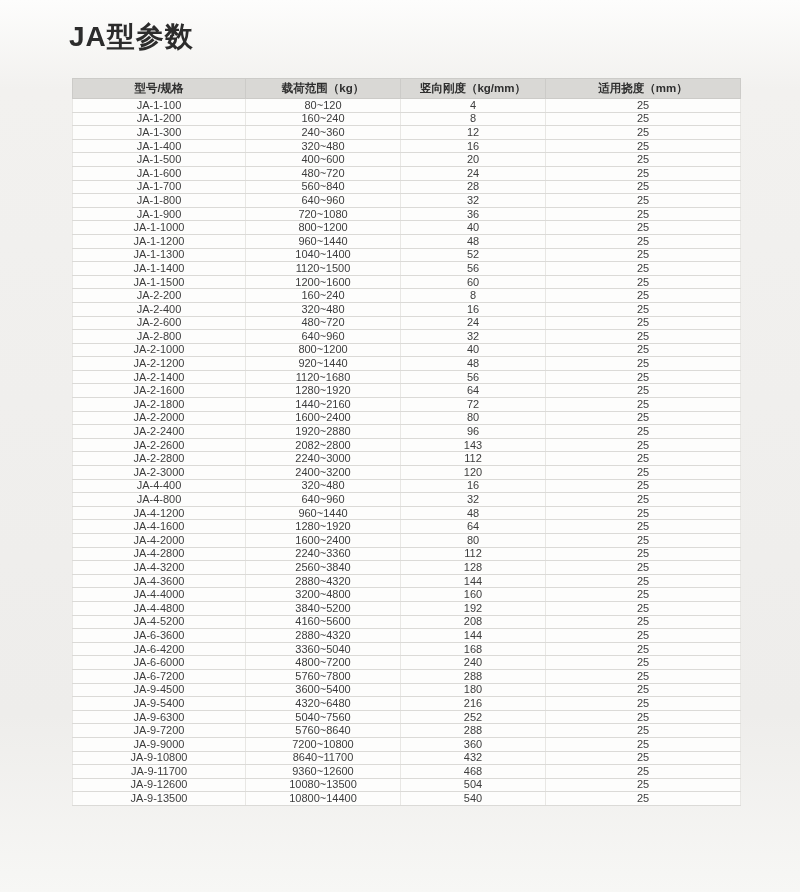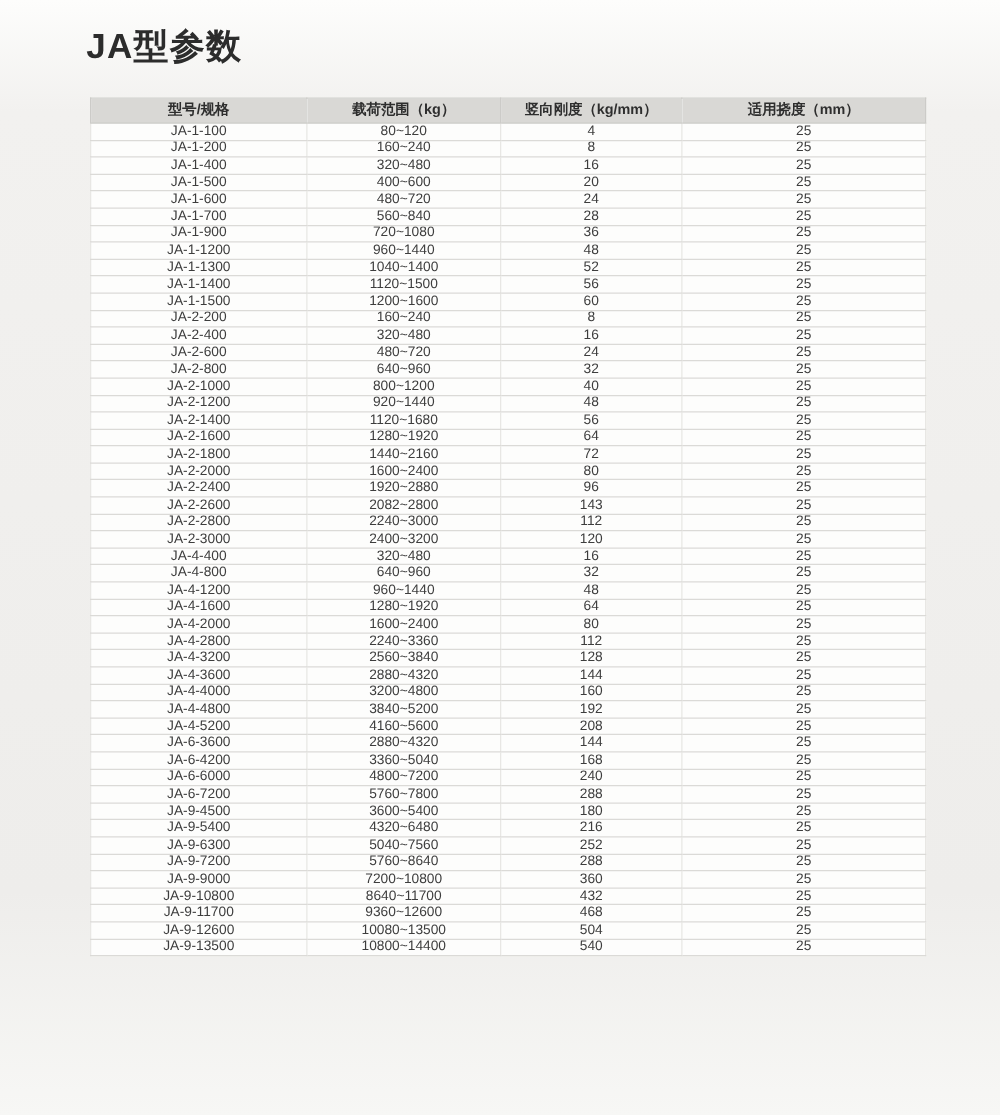--- a/index.html
+++ b/index.html
@@ -88,20 +88,26 @@
         <td>4</td>
         <td>25</td>
       </tr>
       <tr>
         <td>JA-1-200</td>
         <td>160~240</td>
         <td>8</td>
         <td>25</td>
       </tr>
       <tr>
+        <td>JA-1-300</td>
+        <td>240~360</td>
+        <td>12</td>
+        <td>25</td>
+      </tr>
+      <tr>
         <td>JA-1-400</td>
         <td>320~480</td>
         <td>16</td>
         <td>25</td>
       </tr>
       <tr>
         <td>JA-1-500</td>
         <td>400~600</td>
         <td>20</td>
         <td>25</td>
@@ -112,23 +118,35 @@
         <td>24</td>
         <td>25</td>
       </tr>
       <tr>
         <td>JA-1-700</td>
         <td>560~840</td>
         <td>28</td>
         <td>25</td>
       </tr>
       <tr>
+        <td>JA-1-800</td>
+        <td>640~960</td>
+        <td>32</td>
+        <td>25</td>
+      </tr>
+      <tr>
         <td>JA-1-900</td>
         <td>720~1080</td>
         <td>36</td>
+        <td>25</td>
+      </tr>
+      <tr>
+        <td>JA-1-1000</td>
+        <td>800~1200</td>
+        <td>40</td>
         <td>25</td>
       </tr>
       <tr>
         <td>JA-1-1200</td>
         <td>960~1440</td>
         <td>48</td>
         <td>25</td>
       </tr>
       <tr>
         <td>JA-1-1300</td>

